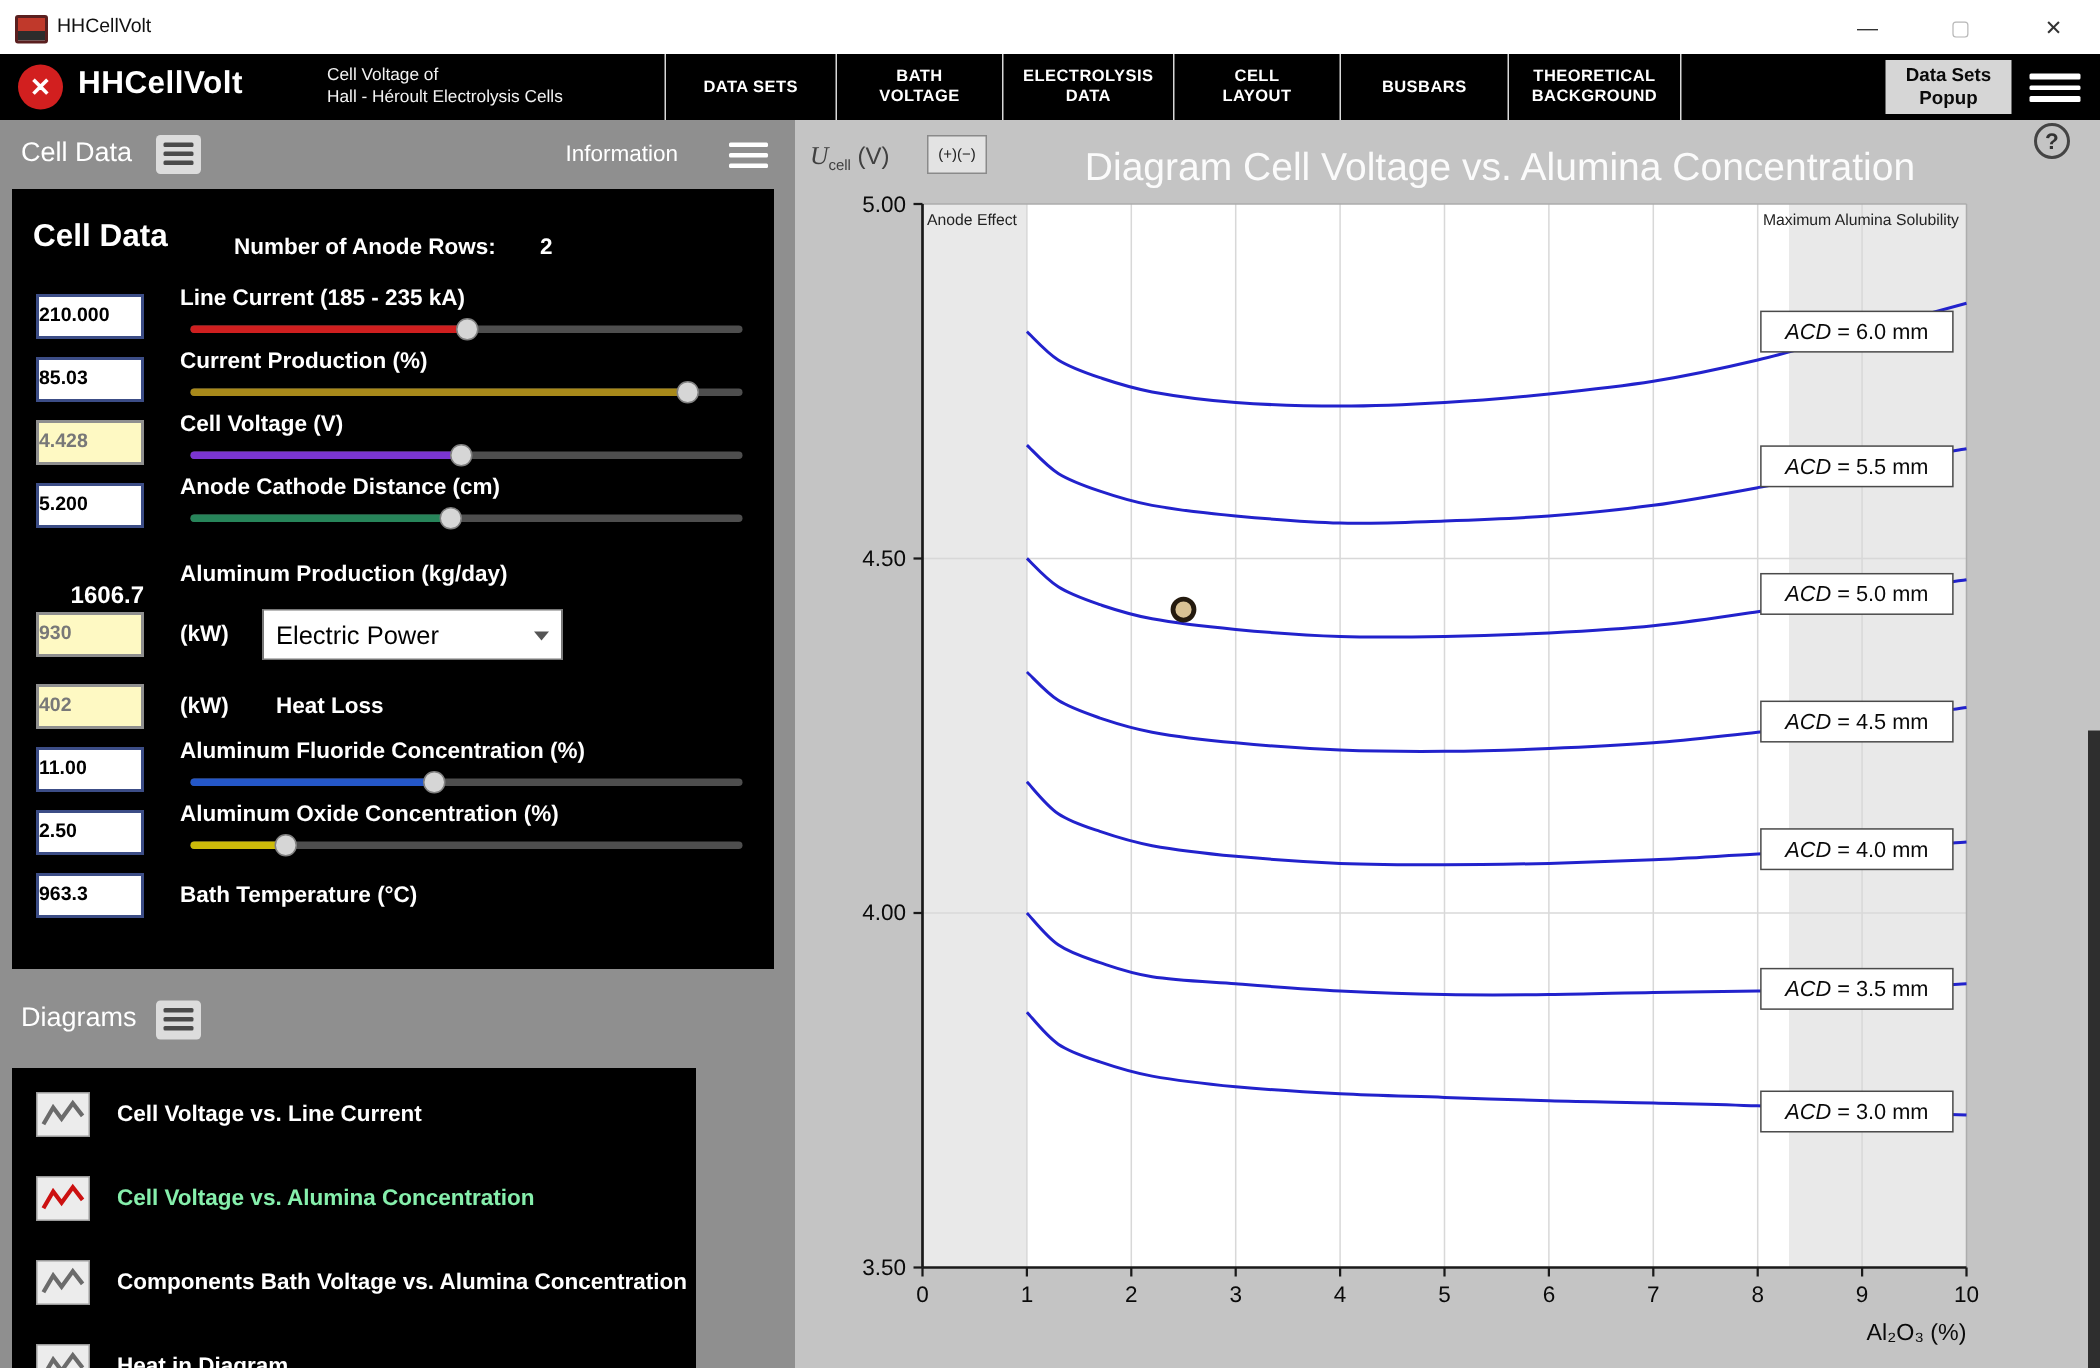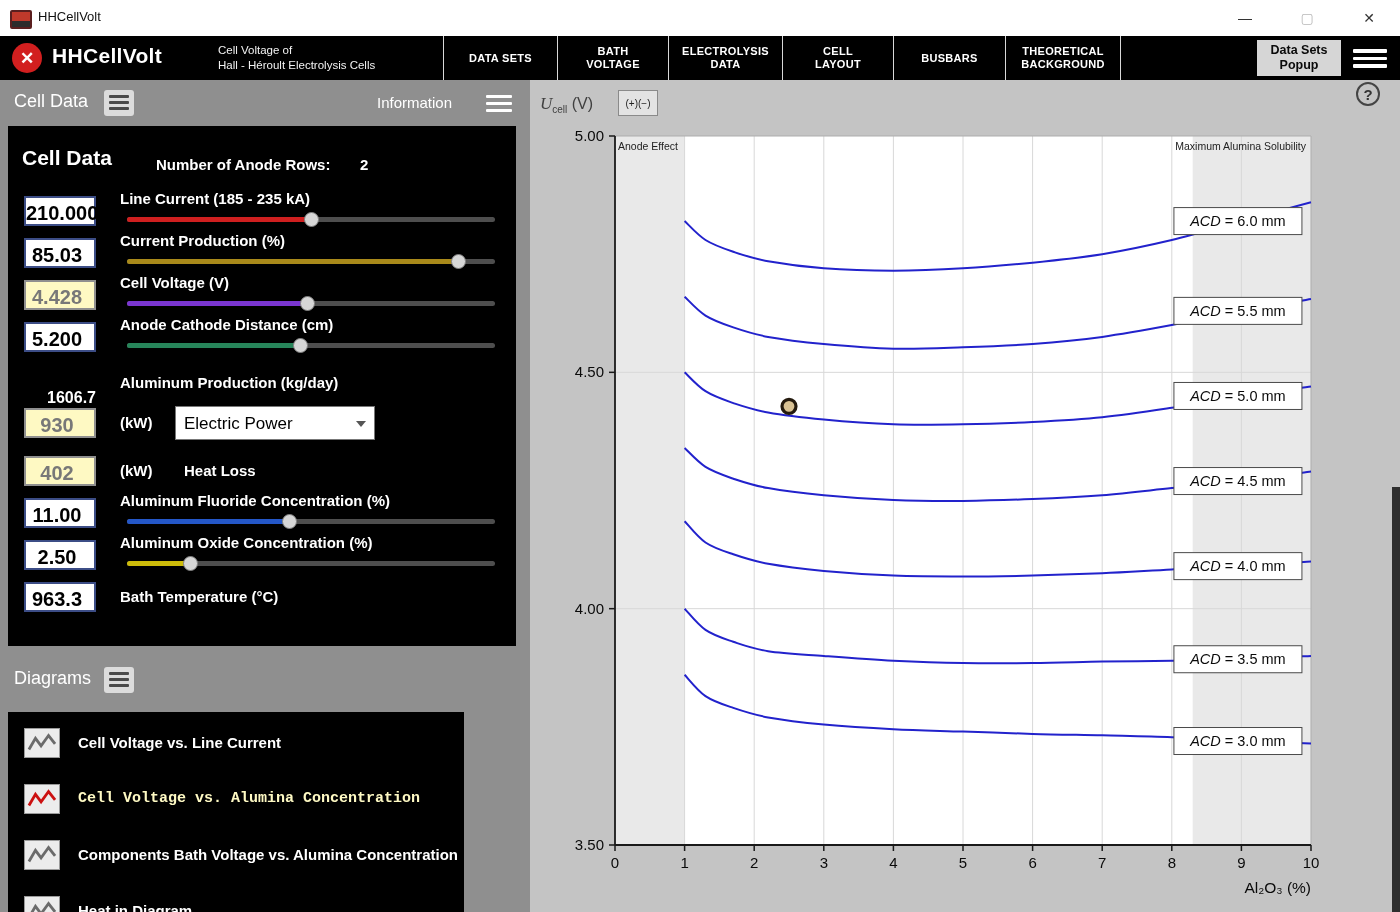--- a/index.html
+++ b/index.html
@@ -32,36 +32,36 @@
   .menu-sq{position:absolute;width:30px;height:26px;background:#dcdcdc;border-radius:3px;padding:5px 5px;box-sizing:border-box;}
   .menu-sq div{height:3px;background:#4a4a4a;margin-bottom:3px;border-radius:1px;}
   .info-label{position:absolute;left:377px;top:14px;font-size:15px;color:#fff;}
   .info-burger{position:absolute;left:486px;top:15px;width:26px;}
   .info-burger div{height:3px;background:#fff;margin-bottom:4px;border-radius:1px;}
   .cell-panel{position:absolute;left:8px;top:46px;width:508px;height:520px;background:#000;color:#fff;}
   .panel-title{position:absolute;left:14px;top:20px;font-size:21px;font-weight:bold;}
   .anode-label{position:absolute;left:148px;top:30px;font-size:15px;font-weight:bold;}
   .anode-val{position:absolute;left:352px;top:30px;font-size:15px;font-weight:bold;}
   .valbox{position:absolute;left:16px;width:72px;height:30px;background:#fff;color:#000;border:2px solid #3c4d86;
-          box-sizing:border-box;font-size:20px;font-weight:600;text-align:center;padding:4px 6px 0 0;}
+          box-sizing:border-box;font-size:13px;font-weight:600;text-align:left;padding:4px 6px 0 0;}
   .valbox.disabled{background:#fef9c3;color:#787878;border-color:#8f8f8f;}
   .plainval{position:absolute;left:16px;width:72px;font-size:16px;font-weight:600;text-align:right;margin-top:15px;}
   .flabel{position:absolute;left:112px;font-size:15px;font-weight:600;color:#fff;white-space:nowrap;}
   .slider{position:absolute;left:119px;width:368px;height:16px;}
   .track{position:absolute;left:0;top:6px;width:100%;height:5px;background:#4e4e4e;border-radius:3px;}
   .fill{position:absolute;left:0;top:0;height:5px;border-radius:3px;}
   .thumb{position:absolute;top:1px;width:15px;height:15px;margin-left:-7px;border-radius:50%;background:#d6d6d6;border:1px solid #808080;box-sizing:border-box;}
   .combo{position:absolute;left:167px;width:200px;height:34px;background:#fff;border:1px solid #777;box-sizing:border-box;
          color:#000;font-size:17px;padding:7px 0 0 8px;}
   .combo .caret{position:absolute;right:8px;top:14px;width:0;height:0;border-left:5px solid transparent;border-right:5px solid transparent;border-top:6px solid #555;}
   .dpanel{position:absolute;left:8px;top:632px;width:456px;height:200px;background:#000;overflow:hidden;}
   .ditem{position:absolute;left:0;width:508px;height:48px;}
   .dicon{position:absolute;left:16px;top:2px;width:36px;height:30px;background:#ececec;border:1px solid #9a9a9a;box-sizing:border-box;}
   .dlabel{position:absolute;left:70px;top:8px;font-size:15px;font-weight:bold;color:#fff;white-space:nowrap;}
-  .dlabel.sel{color:#fef9c3;font-family:Liberation Mono, monospace;}
+  .dlabel.sel{color:#86efac;}
   
   .chartpane{position:absolute;left:530px;top:80px;width:870px;height:832px;background:#c4c4c4;}
   #chart-svg{position:absolute;left:0;top:0;}
   #chart-svg text{font-family:"Liberation Sans",sans-serif;}
   .ucell{position:absolute;left:10px;top:14px;font-size:16px;color:#404040;}
   .ucell .sym{font-style:italic;font-family:"Liberation Serif",serif;font-size:17px;}
   .ucell sub{font-size:10px;}
   .axes-icon{position:absolute;left:88px;top:10px;width:40px;height:26px;background:#e3e3e3;border:1px solid #8a8a8a;
              box-sizing:border-box;font-size:10px;color:#222;display:flex;align-items:center;justify-content:center;}
   .chart-title{position:absolute;left:110px;top:16px;width:720px;text-align:center;font-size:26px;color:#fbfbfb;white-space:nowrap;}
@@ -336,17 +336,18 @@
         <line x1="79" y1="292.3333333333333" x2="85" y2="292.3333333333333" stroke="#1a1a1a" stroke-width="1.5"></line>
         <text x="74" y="297.3333333333333" font-size="15" fill="#0a0a0a" text-anchor="end">4.50</text>
         <line x1="79" y1="56" x2="85" y2="56" stroke="#1a1a1a" stroke-width="1.5"></line>
         <text x="74" y="61" font-size="15" fill="#0a0a0a" text-anchor="end">5.00</text>
         <text x="781" y="813" font-size="15.5" fill="#0a0a0a" text-anchor="end">Al₂O₃ (%)</text>
       </svg>
     <div class="ucell">
       <span class="sym">U</span><sub>cell</sub><span> (V)</span>
     </div>
     <div class="axes-icon">(+)(−)</div>
+    <div class="chart-title">Diagram Cell Voltage vs. Alumina Concentration</div>
     <div class="help-icon">?</div>
     <div class="right-scroll"></div>
   </div>
 
 </div>
 
 </body></html>

